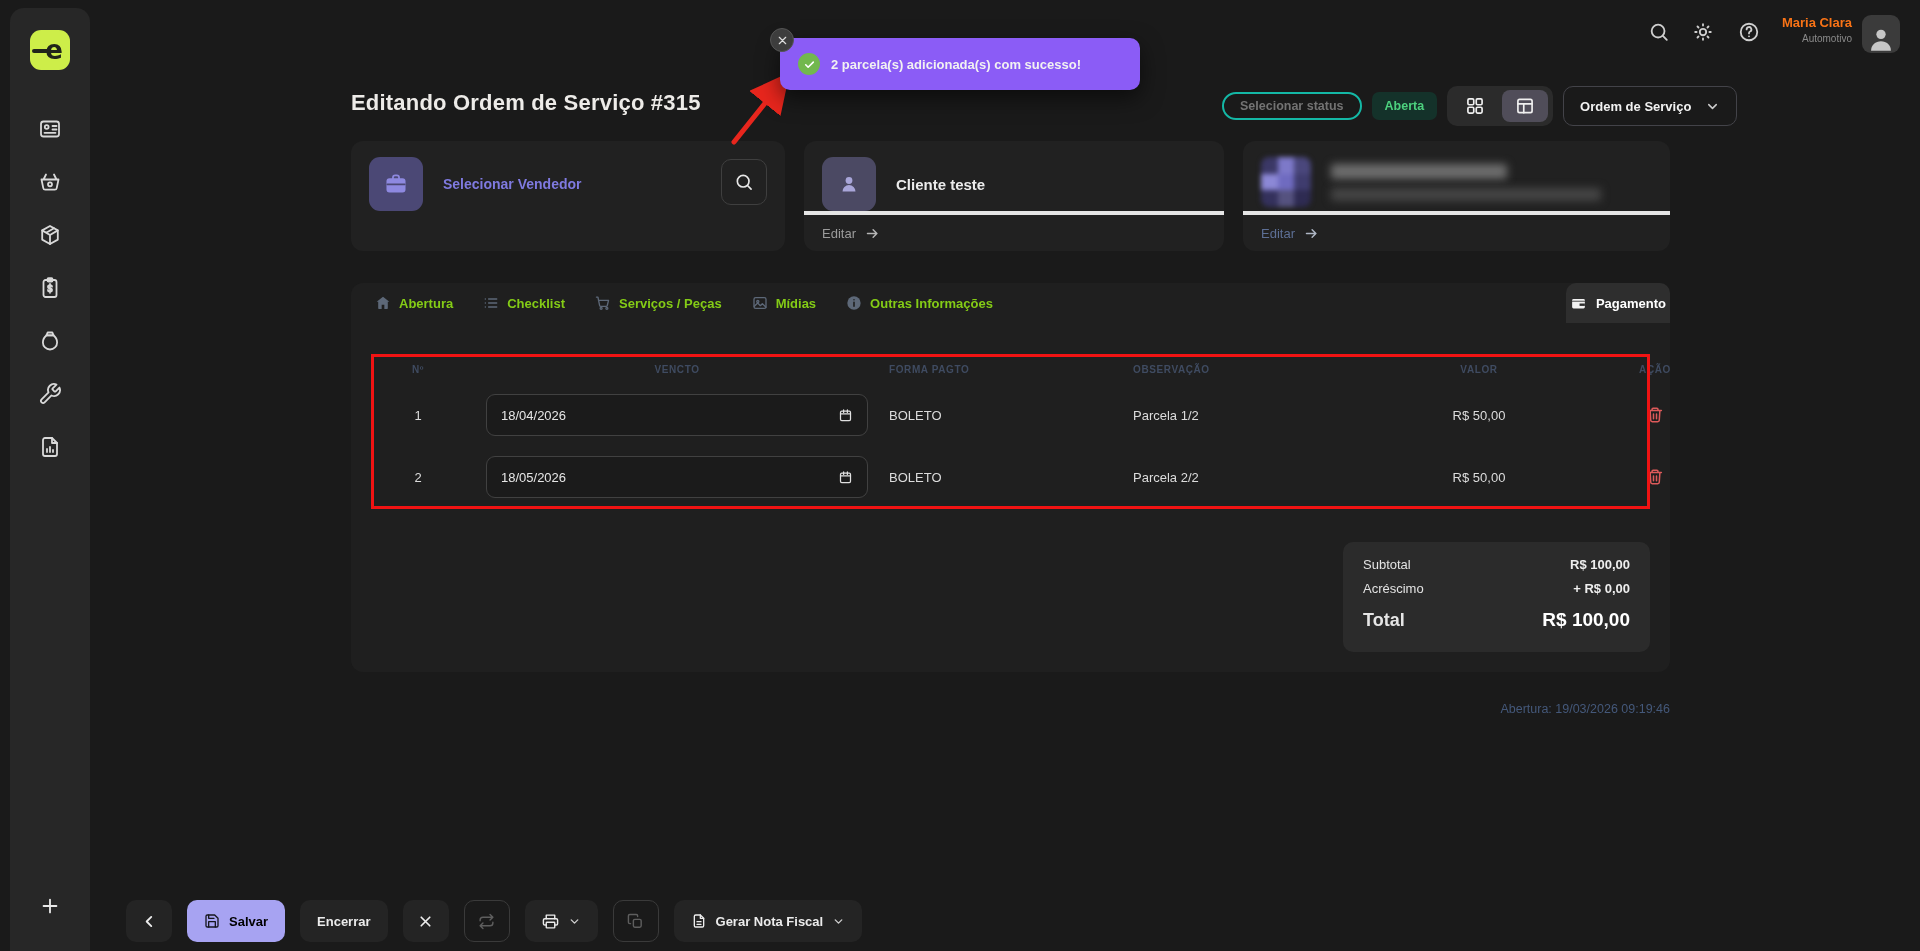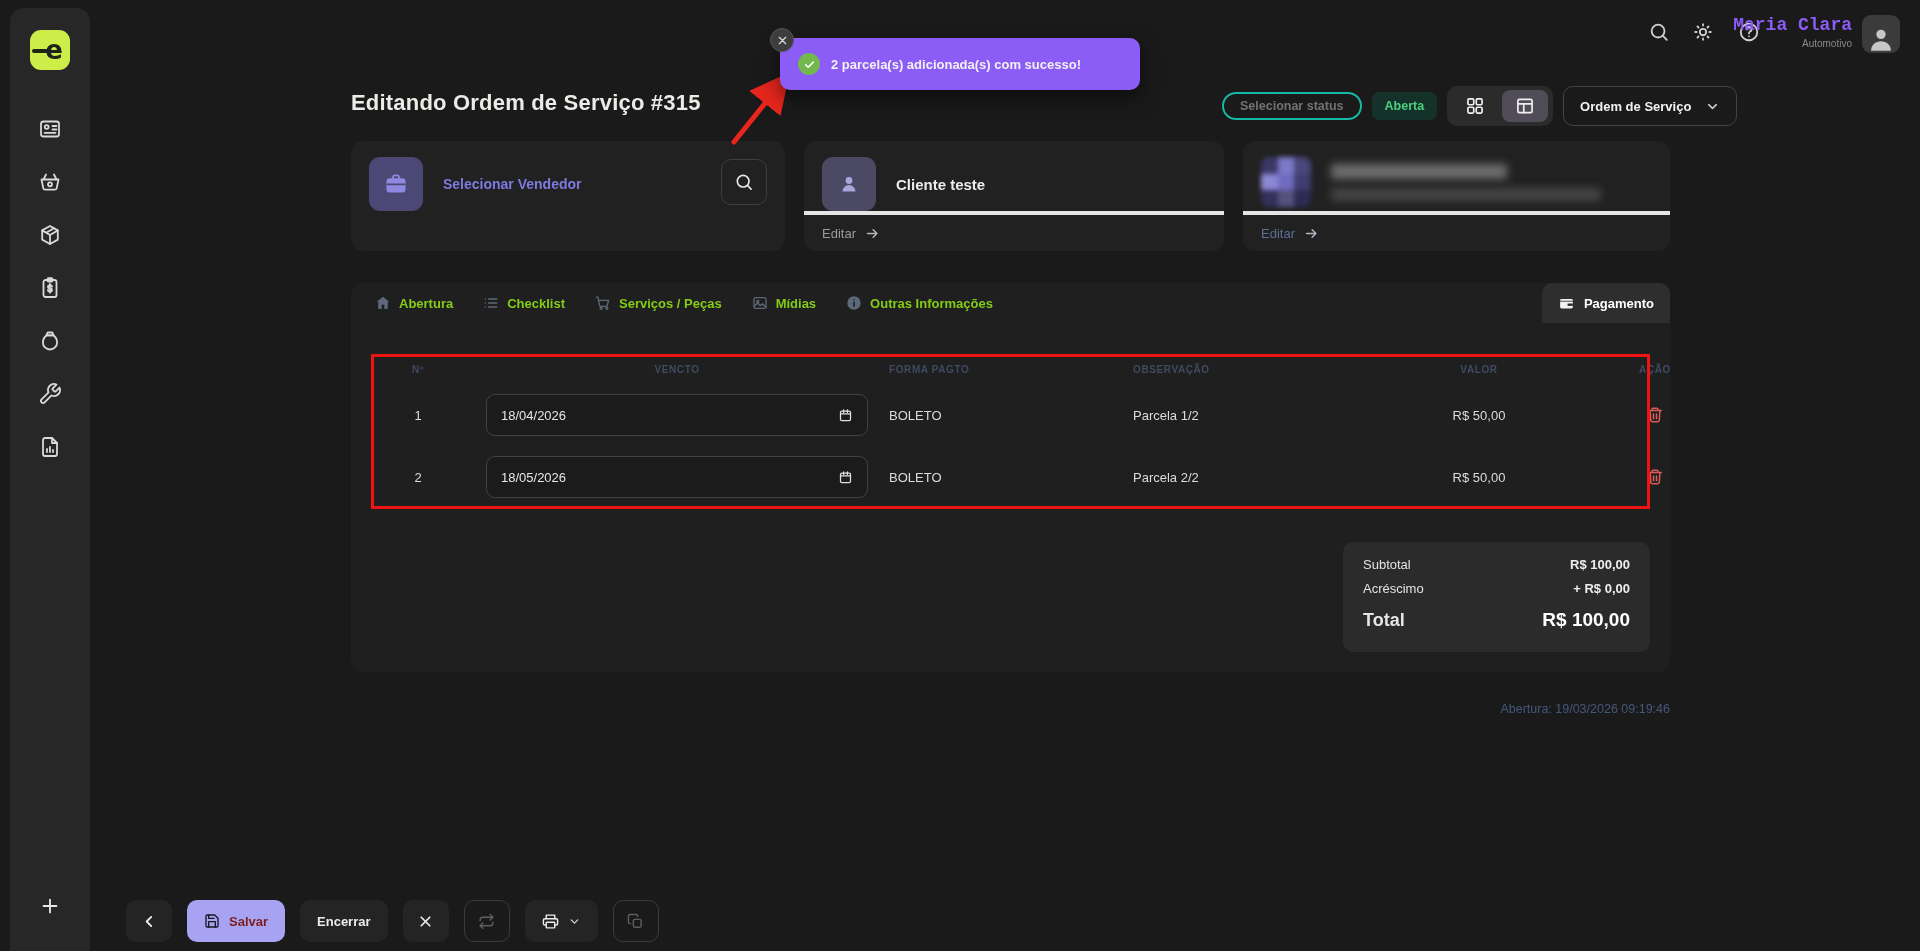--- a/index.html
+++ b/index.html
@@ -16,21 +16,21 @@
           display:flex; align-items:center; justify-content:center; cursor:pointer; }
   .logo .bar { position:absolute; left:2px; top:19px; width:18px; height:3.5px; background:#20251a; border-radius:2px; }
   .logo .e { font-size:26px; font-weight:700; color:#20251a; margin-left:8px; line-height:1; font-family:"DejaVu Sans", sans-serif; }
   .side-icons { position:absolute; left:0; top:110px; width:80px; display:flex; flex-direction:column; align-items:center; gap:31px; }
   .side-icons .sitem { width:24px; height:22px; color:#d9d9d9; display:flex; align-items:center; justify-content:center; cursor:pointer; }
   .side-plus { position:absolute; left:0; bottom:34px; width:80px; display:flex; justify-content:center; color:#e8e8e8; cursor:pointer; }
 
   
   .top-ico { position:absolute; top:21px; width:22px; height:22px; color:#cfcfcf; cursor:pointer; }
   .userbox { position:absolute; left:1688px; top:15px; width:164px; text-align:right; cursor:pointer; }
-  .userbox .uname { font-size:18px; font-weight:700; color:#8b5cf6;font-family:Liberation Mono, monospace; }
+  .userbox .uname { font-size:13px; font-weight:700; color:#f97316; }
   .userbox .urole { font-size:10px; color:#8a8a8a; margin-top:3px; }
   .avatar { position:absolute; left:1862px; top:15px; width:38px; height:38px; background:#3b3b3b; border-radius:9px;
             display:flex; align-items:flex-end; justify-content:center; overflow:hidden; cursor:pointer; }
 
   
   .toast { position:absolute; left:780px; top:22px; width:360px; height:52px; background:#8b5cf6; border-radius:10px;
            box-shadow:0 8px 22px rgba(0,0,0,.55); display:flex; align-items:center; padding:0 18px; gap:11px; z-index:20;margin-top:16px; }
   .toast .check { width:22px; height:22px; border-radius:50%; background:#72b84e; display:flex; align-items:center; justify-content:center; flex:none; }
   .toast .tmsg { font-size:13px; font-weight:700; color:#f2f2f2; }
   .toast-close { position:absolute; left:-10px; top:-10px; width:24px; height:24px; border-radius:50%; background:#3d3d3d;
@@ -73,21 +73,21 @@
             grid-template-rows:1fr 1fr 1fr; filter:blur(2.5px); flex:none; }
   .blur-lines { display:flex; flex-direction:column; gap:9px; }
   .bl1 { width:176px; height:15px; background:#6e6e6e; filter:blur(4px); border-radius:2px; }
   .bl2 { width:270px; height:13px; background:#454545; filter:blur(4px); border-radius:2px; }
 
   
   .panel { position:absolute; left:351px; top:283px; width:1319px; height:389px; background:#1f1f1f; border-radius:12px; }
   .tabbar { display:flex; align-items:center; height:40px; padding-left:24px; gap:30px; }
   .tab { display:flex; align-items:center; gap:8px; color:#84cc16; font-size:13px; font-weight:700; cursor:pointer; white-space:nowrap; }
   .tab .ico { color:#5d6878; }
-  .tab-active { margin-left:auto; height:40px; background:#2e2e2e; border-radius:10px 10px 0 0; padding:0 16px; display:flex;
+  .tab-active { margin-left:auto; height:40px; background:#2e2e2e; border-radius:10px 10px 0 0; padding:0 4px; display:flex;
                 align-items:center; gap:9px; color:#fff; font-size:13px; font-weight:700; cursor:pointer; }
 
   
   .paytable { position:absolute; left:20px; top:71px; width:1279px; }
   .trow { display:grid; grid-template-columns:94px 392px 228px 245px 170px 150px; align-items:center;gap:16px; }
   .thead { height:30px; }
   .thead > div { font-size:10px; font-weight:700; color:#3f4b61; letter-spacing:.6px; }
   .tbody-row { height:62px; color:#dcdcdc; font-size:13px; }
   .c-center { text-align:center; }
   .c-left { text-align:left; }
@@ -105,21 +105,21 @@
   .srow.total .sl { font-size:18px; font-weight:700; color:#e5e5e5; }
   .srow.total .sv { font-size:19px; font-weight:700; color:#fff; }
 
   .footer-note { position:absolute; left:1350px; top:702px; width:320px; text-align:right; font-size:12.5px; color:#44587a; }
 
   
   .toolbar { position:absolute; left:126px; top:900px; height:42px; display:flex; align-items:center; gap:15px; }
   .tb-btn { height:42px; background:#242424; border-radius:10px; color:#ececec; font-size:13px; font-weight:700;
             display:flex; align-items:center; justify-content:center; gap:9px; padding:0 17px; cursor:pointer; white-space:nowrap; }
   .tb-icon { width:46px; padding:0; }
-  .tb-save { background:#a7a3f2; color:#7f1d1d; }
+  .tb-save { background:#a7a3f2; color:#000000; }
   .tb-save .ico { color:#17171f; }
   .tb-disabled { background:transparent; border:1px solid #3a3a3a; color:#5e5e5e; cursor:default; }
   .chev { color:#cdcdcd; }
 </style>
 </head>
 <body>
 
 <div id="app">
 
   <nav class="sidebar">
@@ -487,15 +487,25 @@
       <svg class="ico chev" width="13" height="13" viewBox="0 0 24 24" fill="none" stroke="currentColor" stroke-width="2.6">
           <path d="m6 9 6 6 6-6"></path>
         </svg>
     </div>
     <div class="tb-btn tb-icon tb-disabled">
       <svg class="ico" width="17" height="17" viewBox="0 0 24 24" fill="none" stroke="currentColor" stroke-width="2">
           <rect x="9" y="9" width="11" height="11" rx="2"></rect>
           <path d="M5 15H4a2 2 0 0 1-2-2V4a2 2 0 0 1 2-2h9a2 2 0 0 1 2 2v1"></path>
         </svg>
     </div>
+    <div class="tb-btn">
+      <svg class="ico" width="16" height="16" viewBox="0 0 24 24" fill="none" stroke="currentColor" stroke-width="2">
+          <path d="M14 3H7a2 2 0 0 0-2 2v14a2 2 0 0 0 2 2h10a2 2 0 0 0 2-2V8z"></path>
+          <path d="M14 3v5h5M9 13h6M9 17h6"></path>
+        </svg>
+      <span>Gerar Nota Fiscal</span>
+      <svg class="ico chev" width="13" height="13" viewBox="0 0 24 24" fill="none" stroke="currentColor" stroke-width="2.6">
+          <path d="m6 9 6 6 6-6"></path>
+        </svg>
+    </div>
   </div>
 
 </div>
 
 </body></html>

